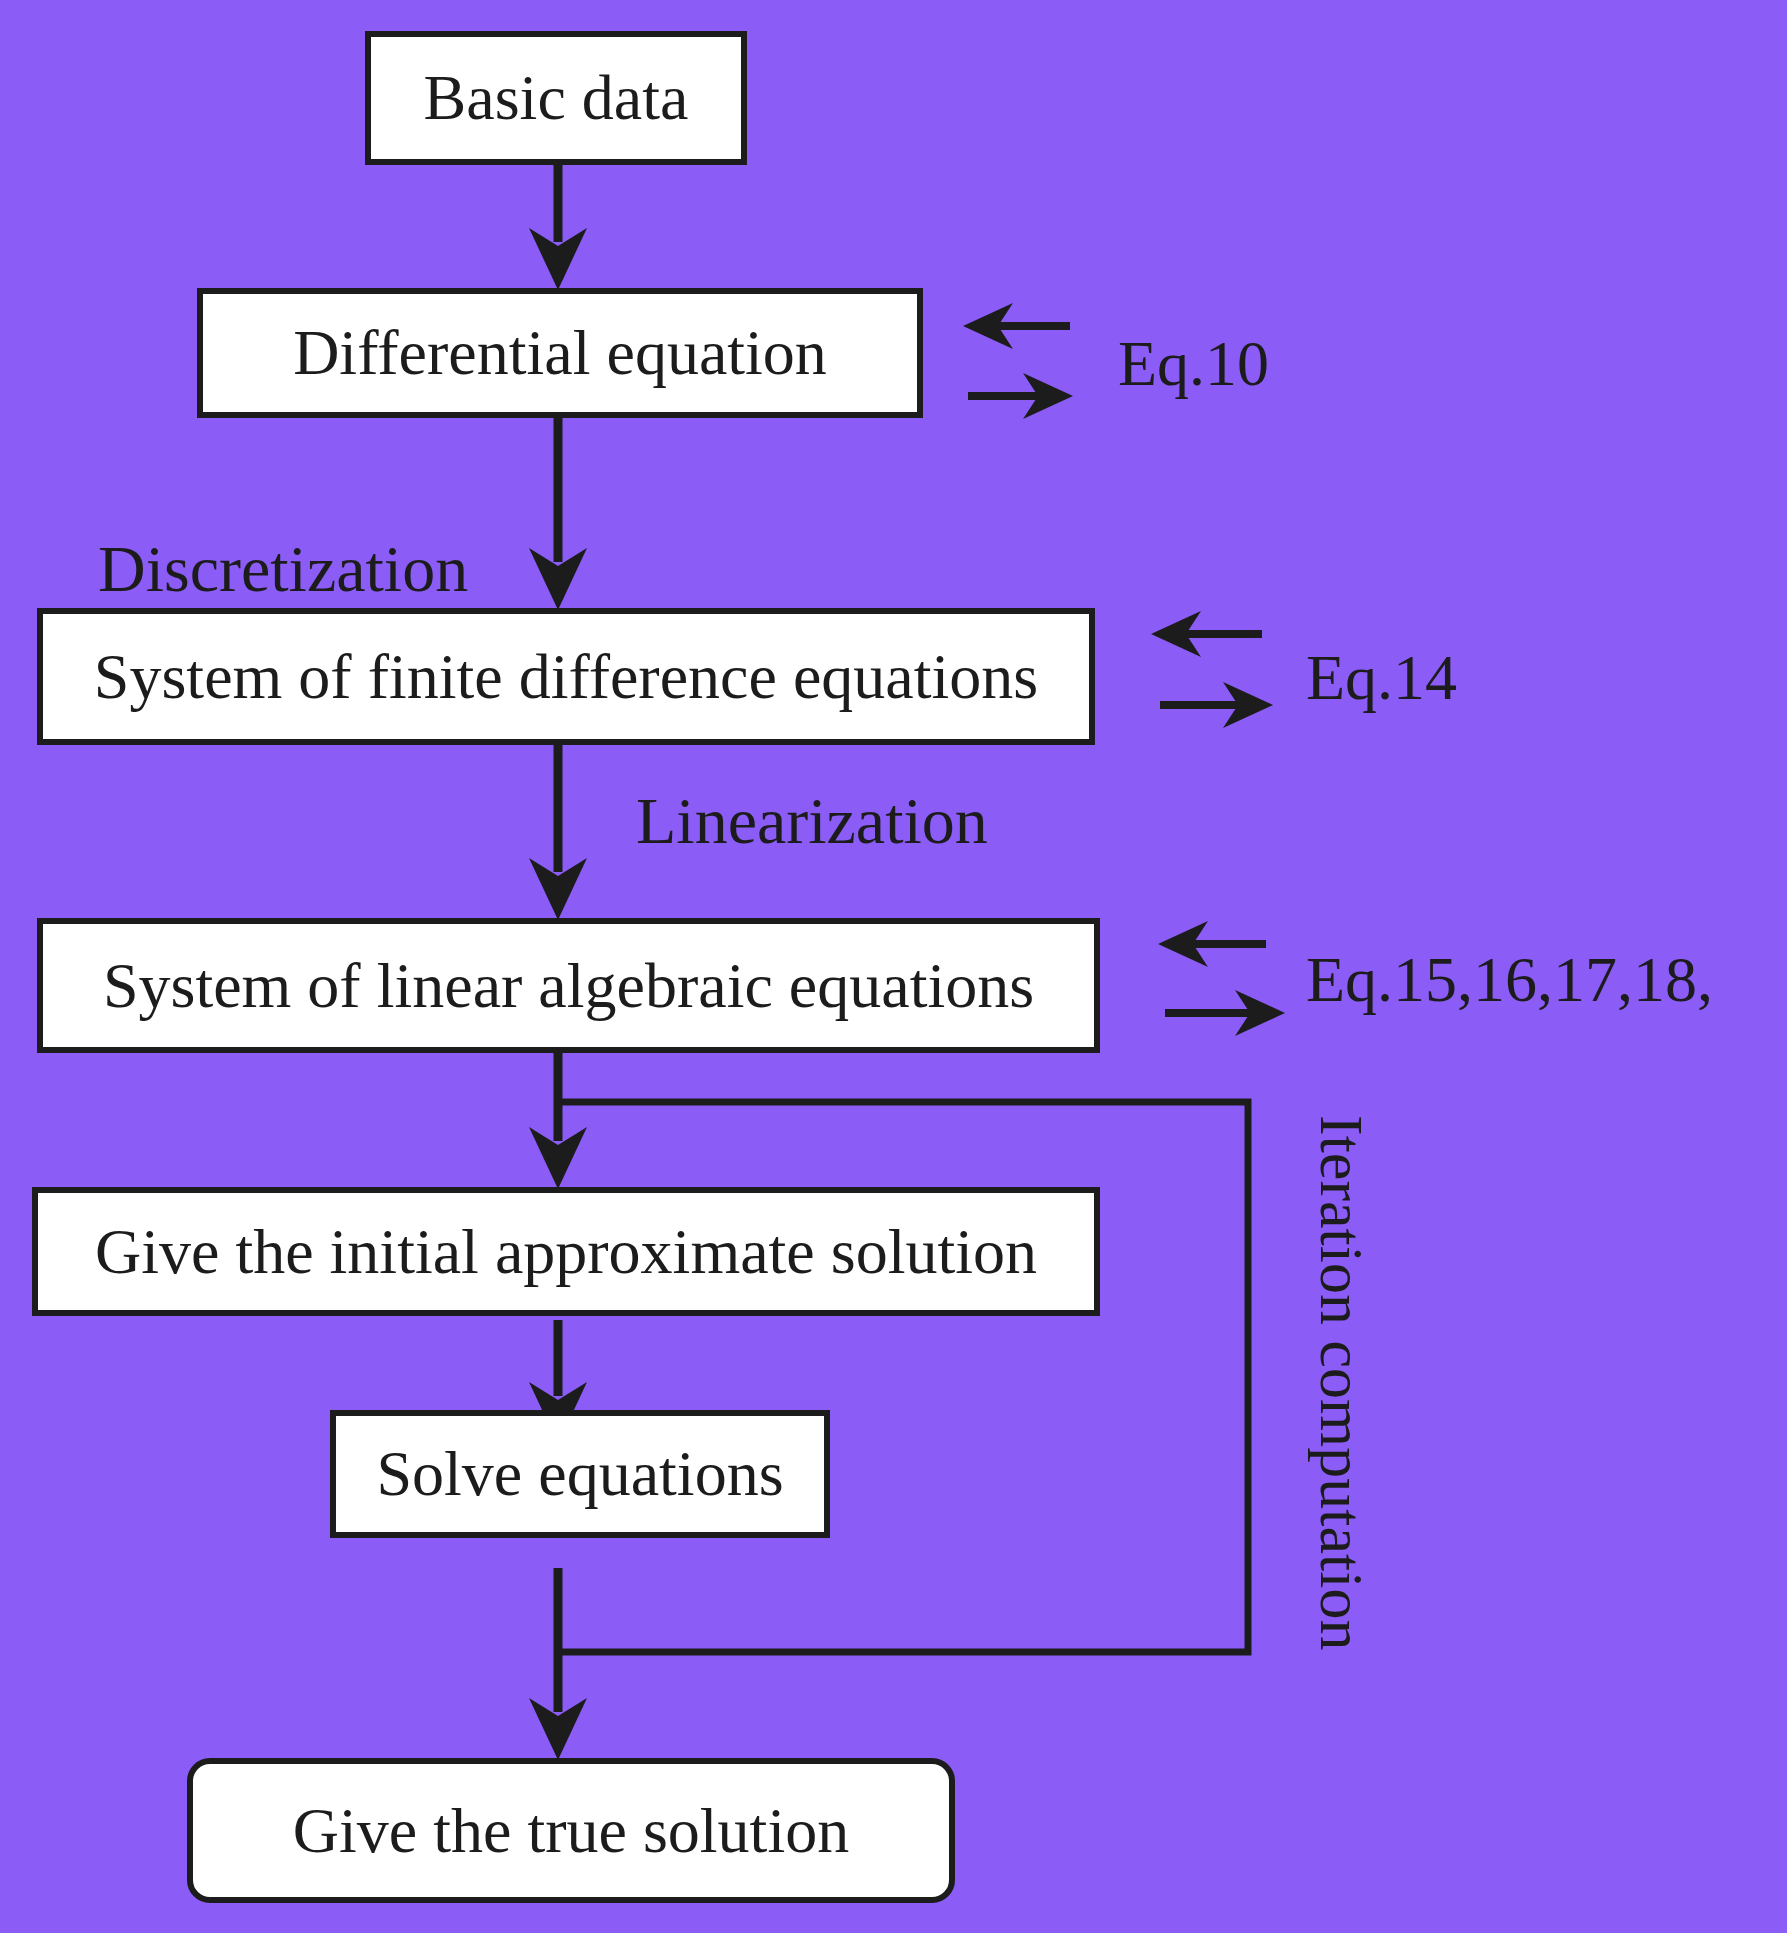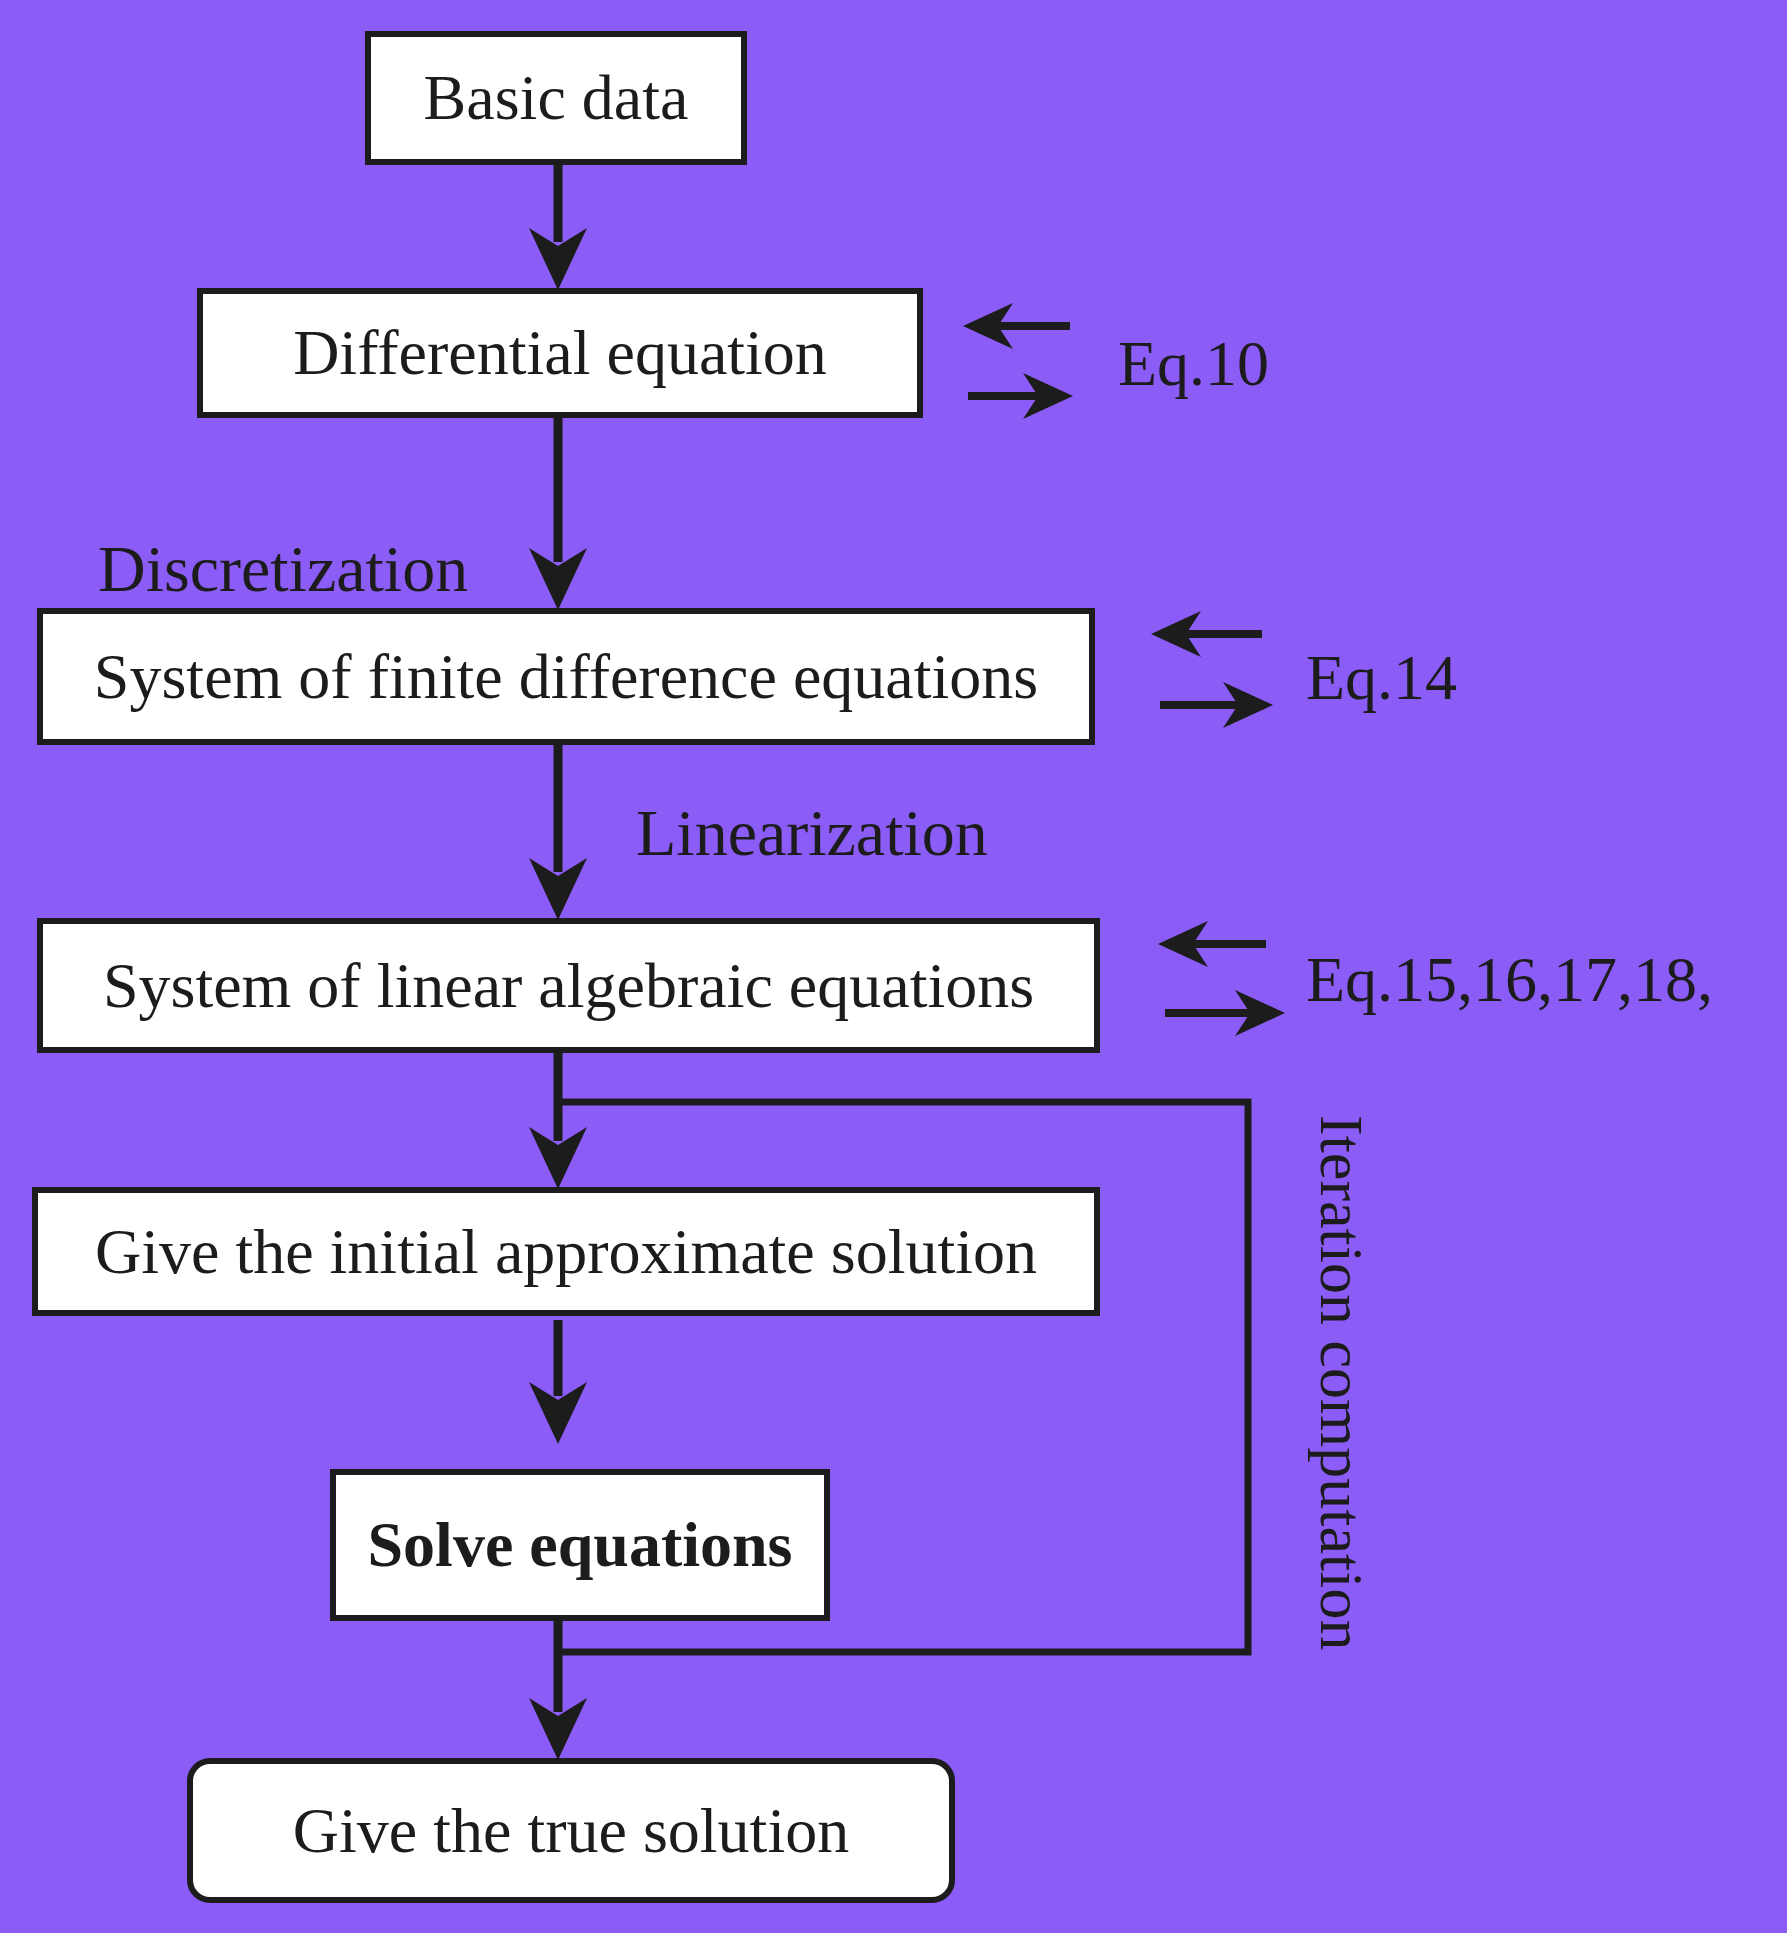--- a/index.html
+++ b/index.html
@@ -62,25 +62,25 @@
     display: flex;
     align-items: center;
     justify-content: center;
   }
   
   #box-basic-data        { left: 365px;  top: 31px;   width: 382px;  height: 134px; }
   #box-differential      { left: 197px;  top: 288px;  width: 726px;  height: 130px; }
   #box-finite-difference { left: 37px;   top: 608px;  width: 1058px; height: 137px; text-align: right; }
   #box-linear-algebraic  { left: 37px;   top: 918px;  width: 1063px; height: 135px; }
   #box-initial-solution  { left: 32px;   top: 1187px; width: 1068px; height: 129px; }
-  #box-solve-equations   { left: 330px;  top: 1469px; width: 500px;  height: 152px; font-weight: bold; }
+  #box-solve-equations   { left: 330px;  top: 1410px; width: 500px;  height: 128px; }
   #box-true-solution     { left: 187px;  top: 1758px; width: 768px;  height: 145px; border-radius: 23px; }
 
   #label-discretization  { left: 98px;   top: 488px; margin-top: 48px; }
-  #label-linearization   { left: 636px;  top: 788px; margin-top: 12px; }
+  #label-linearization   { left: 636px;  top: 788px; }
   #label-eq10            { left: 1118px; top: 332px; }
   #label-eq14            { left: 1306px; top: 646px; }
   #label-eq15            { left: 1306px; top: 948px; }
   #label-iteration       { left: 1306px; top: 1078px; width: 72px; }
 
   .shaft  { stroke: #1c1c1c; fill: none; }
   .head   { fill: #1c1c1c; stroke: none; }
 </style>
 </head>
 <body>

